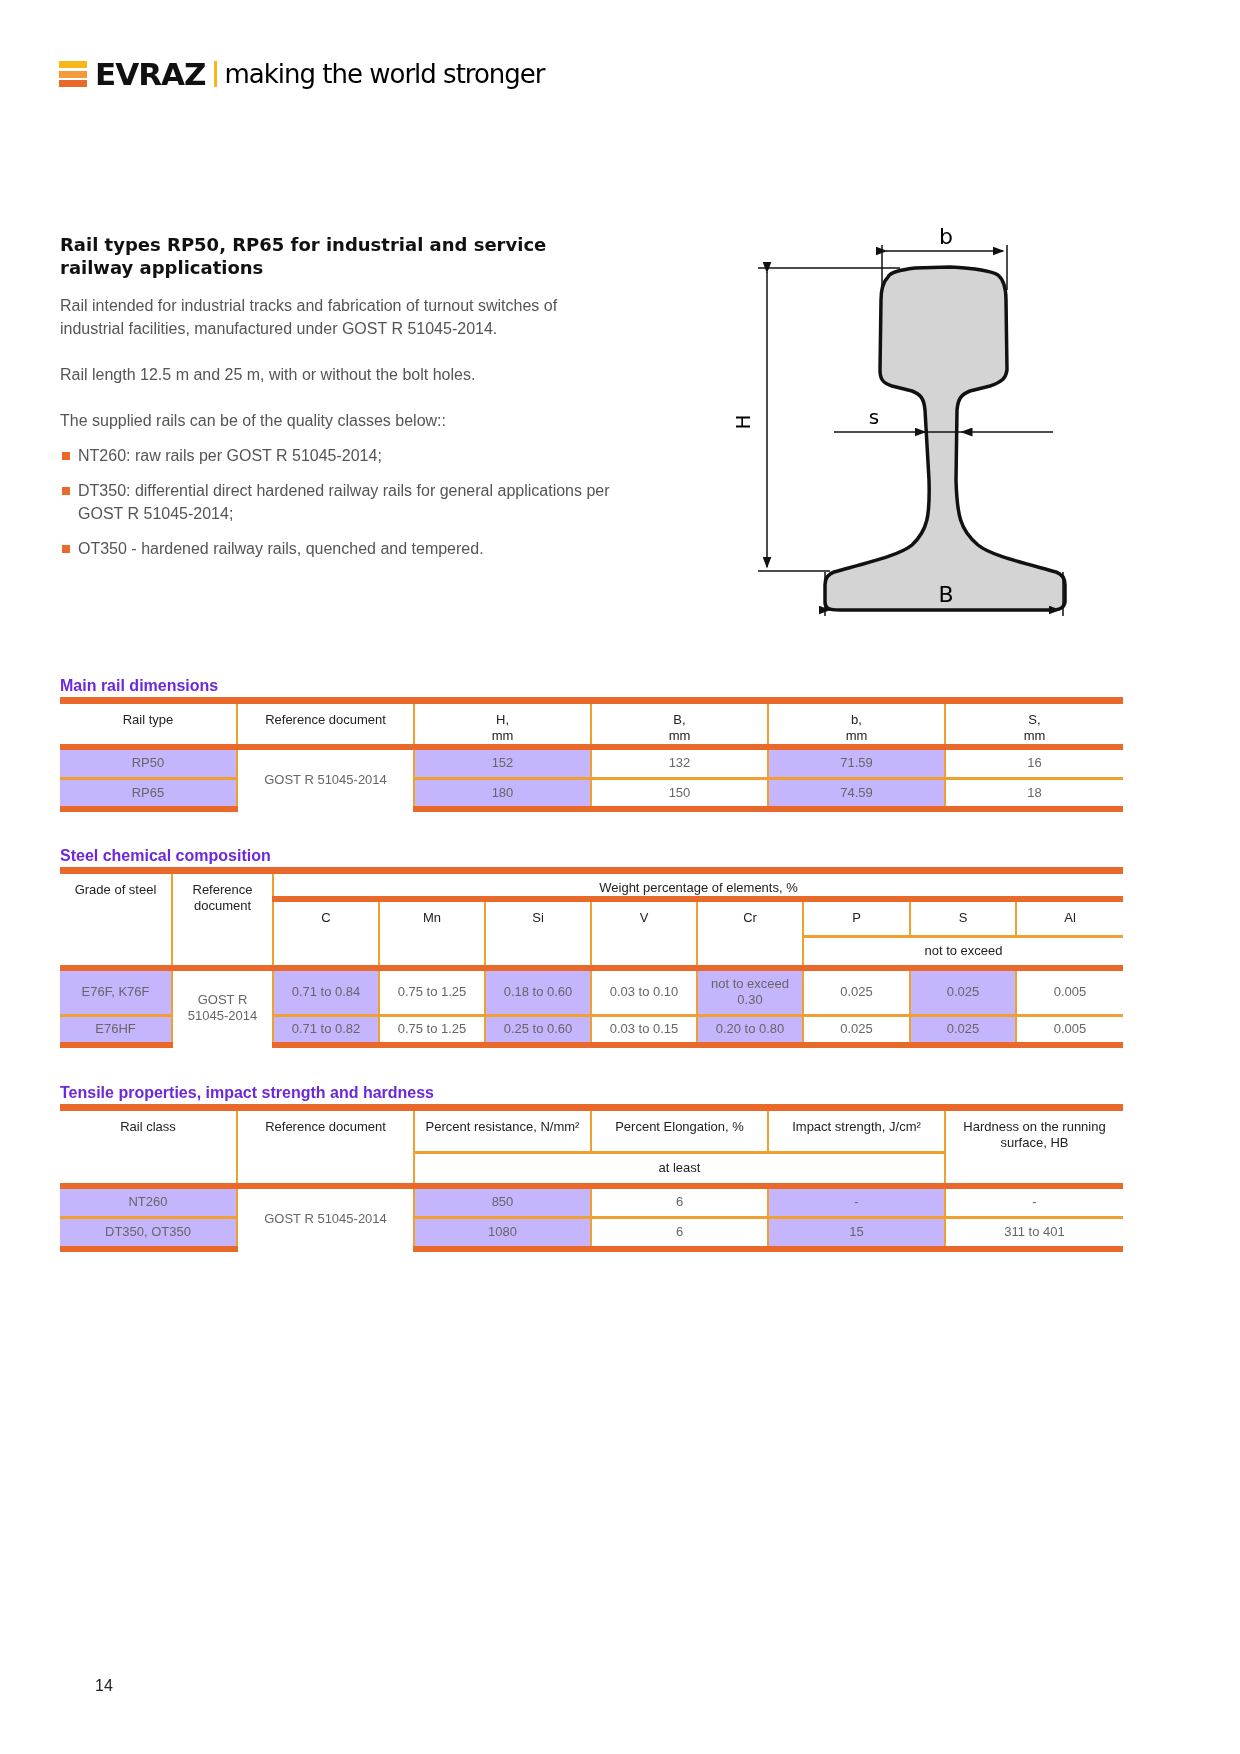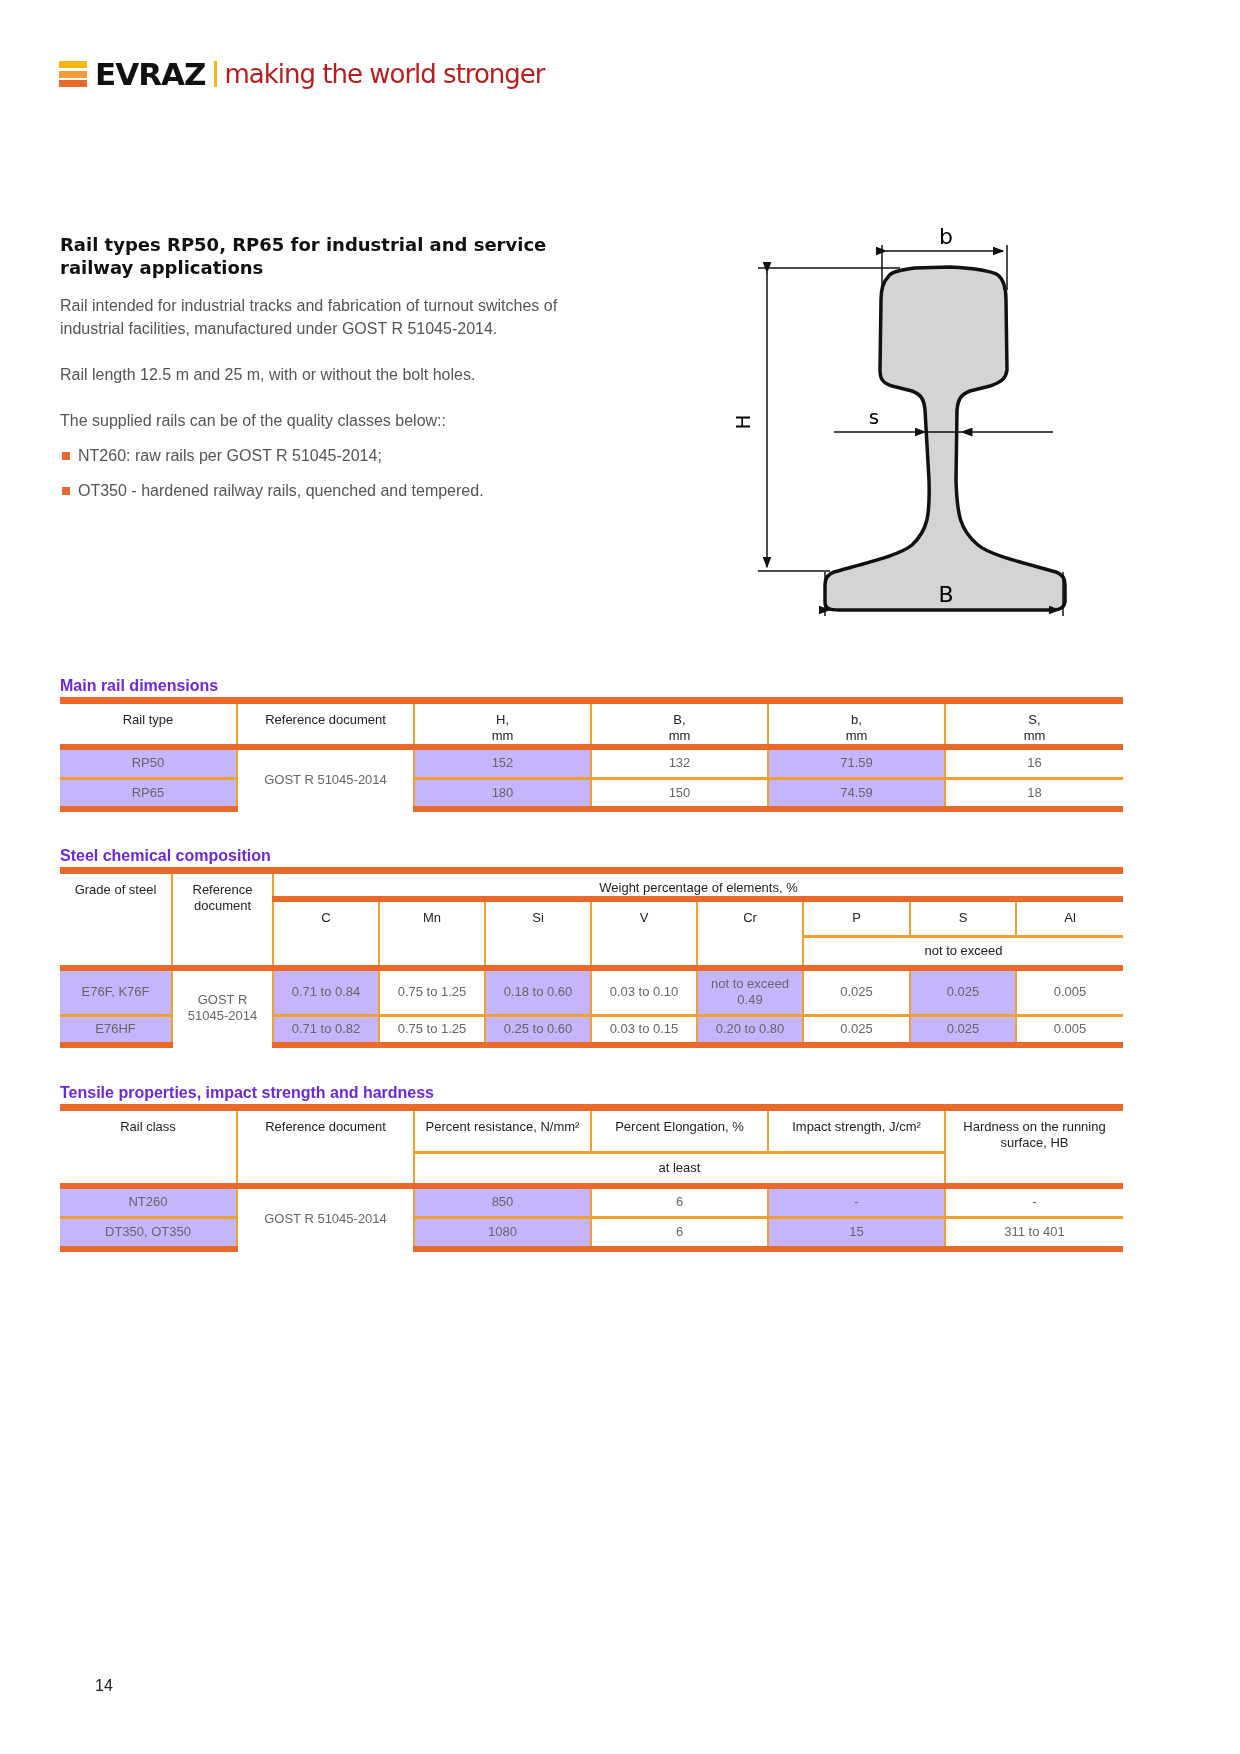--- a/index.html
+++ b/index.html
@@ -6,21 +6,21 @@
   body { width: 1240px; height: 1754px; position: relative; overflow: hidden;
          font-family: "Liberation Sans", "DejaVu Sans", sans-serif; color: #222; }
 
   
   .logo { position: absolute; left: 59px; top: 58px; height: 32px; display: flex; align-items: center; }
   .stripes { width: 28px; height: 26px; display: flex; flex-direction: column; justify-content: space-between; margin-right: 8px; }
   .stripes span { display: block; height: 7px; }
   .s1 { background: #f7b719; } .s2 { background: #f39a3b; } .s3 { background: #e8692a; }
   .brand { font-family: "DejaVu Sans", sans-serif; font-weight: bold; font-size: 31px; letter-spacing: -1px; color: #111; line-height: 32px; }
   .vbar { width: 3px; height: 26px; background: #f7b719; margin: 0 8px 0 8px; }
-  .slogan { font-family: "DejaVu Sans", sans-serif; font-size: 26px; color: #b91c1c; letter-spacing: -1px; line-height: 32px; text-align: right; }
+  .slogan { font-family: "DejaVu Sans", sans-serif; font-size: 26px; color: #000000; letter-spacing: -1px; line-height: 32px; text-align: right; }
 
   
   .title { position: absolute; left: 60px; top: 233px; width: 560px; font-family: "DejaVu Sans", sans-serif; font-weight: bold;
            font-size: 18px; line-height: 23px; color: #111; margin: 0; }
   .body-text { position: absolute; left: 60px; width: 560px; font-size: 16px; line-height: 23px; color: #555; margin: 0; }
   .p1 { top: 294px; } .p2 { top: 363px; } .p3 { top: 409px; }
   ul.qc { list-style: none; margin: 0; padding: 0; }
   ul.qc li { position: relative; padding-left: 18px; margin-top: 12px; }
   ul.qc li .bullet { position: absolute; left: 2px; top: 8px; width: 8px; height: 8px; background: #e8692a; }
 
@@ -62,21 +62,21 @@
   <span class="slogan">making the world stronger</span>
 </div>
 
 <h1 class="title">Rail types RP50, RP65 for industrial and service railway applications</h1>
 <p class="body-text p1">Rail intended for industrial tracks and fabrication of turnout switches of industrial facilities, manufactured under GOST R 51045-2014.</p>
 <p class="body-text p2">Rail length 12.5 m and 25 m, with or without the bolt holes.</p>
 <div class="body-text p3">
   <div>The supplied rails can be of the quality classes below::</div>
   <ul class="qc">
     <li><span class="bullet"></span><span>NT260: raw rails per GOST R 51045-2014;</span></li>
-    <li><span class="bullet"></span></li>
+    <li><span class="bullet"></span><span>DT350: differential direct hardened railway rails for general applications per GOST R 51045-2014;</span></li>
     <li><span class="bullet"></span><span>OT350 - hardened railway rails, quenched and tempered.</span></li>
   </ul>
 </div>
 
 <svg class="rail-svg" viewBox="0 0 380 430">
   <defs>
     <marker id="arr" markerWidth="8" markerHeight="6" refX="7" refY="3" orient="auto">
       <path d="M0,0 L8,3 L0,6 z" fill="#111"></path>
     </marker>
   </defs>
@@ -183,21 +183,21 @@
     </tr>
   </thead>
   <tbody>
     <tr style="height:47px;">
       <td class="shade">E76F, K76F</td>
       <td rowspan="2"><span>GOST R 51045-2014</span></td>
       <td class="shade">0.71 to 0.84</td>
       <td>0.75 to 1.25</td>
       <td class="shade">0.18 to 0.60</td>
       <td>0.03 to 0.10</td>
-      <td class="shade">not to exceed 0.49</td>
+      <td class="shade">not to exceed 0.30</td>
       <td>0.025</td>
       <td class="shade">0.025</td>
       <td>0.005</td>
     </tr>
     <tr style="height:30px;">
       <td class="shade">E76HF</td>
       <td class="shade">0.71 to 0.82</td>
       <td>0.75 to 1.25</td>
       <td class="shade">0.25 to 0.60</td>
       <td>0.03 to 0.15</td>

